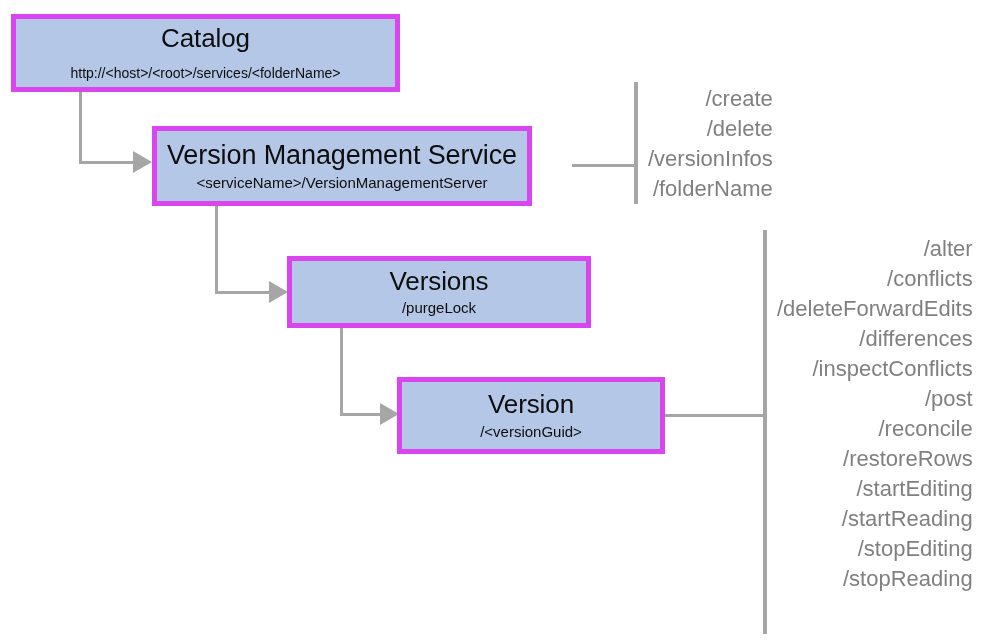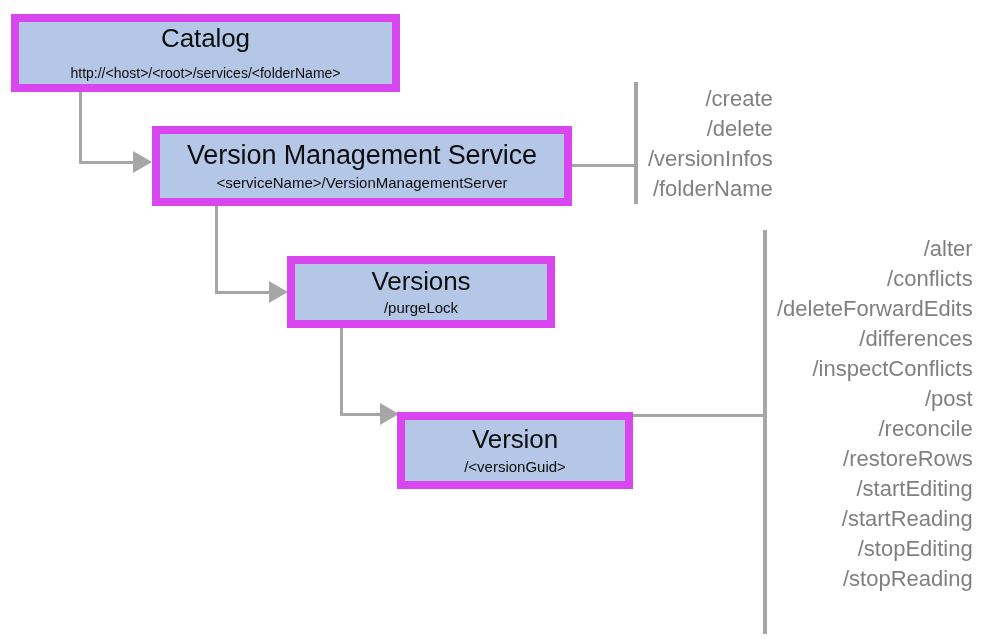--- a/index.html
+++ b/index.html
@@ -18,21 +18,21 @@
     height: 640px;
     overflow: hidden;
     background: #ffffff;
   }
 
   
   .node {
     position: absolute;
     box-sizing: border-box;
     background: #b4c7e7;
-    border: 8px solid #d946ef;
+    border: 5px solid #d946ef;
     display: flex;
     flex-direction: column;
     align-items: center;
     justify-content: center;
     text-align: center;
     color: #0d0d0d;
   }
   .node .node-title {
     font-size: 27px;
     line-height: 1.12;
@@ -47,23 +47,23 @@
     font-weight: 400;
     color: #0d0d0d;
     white-space: nowrap;
     margin-top: 3px;
   }
 
   #node-catalog   { left: 11px;  top: 14px;  width: 389px; height: 78px; }
   #node-catalog .node-title { font-size: 26px; }
   #node-catalog .node-path  { font-size: 14px; margin-top: 12px; }
 
-  #node-vms       { left: 152px; top: 126px; width: 420px; height: 80px; }
-  #node-versions  { left: 287px; top: 256px; width: 268px; height: 72px; }
-  #node-version   { left: 397px; top: 377px; width: 236px; height: 77px; margin-top: 35px; }
+  #node-vms       { left: 152px; top: 126px; width: 380px; height: 80px; }
+  #node-versions  { left: 287px; top: 256px; width: 304px; height: 72px; }
+  #node-version   { left: 397px; top: 377px; width: 268px; height: 77px; }
 
   #node-versions .node-title { font-size: 26px; }
   #node-version  .node-title { font-size: 26px; }
 
   
   .conn {
     position: absolute;
     background: #a6a6a6;
   }
   .conn-v { width: 3px; }

